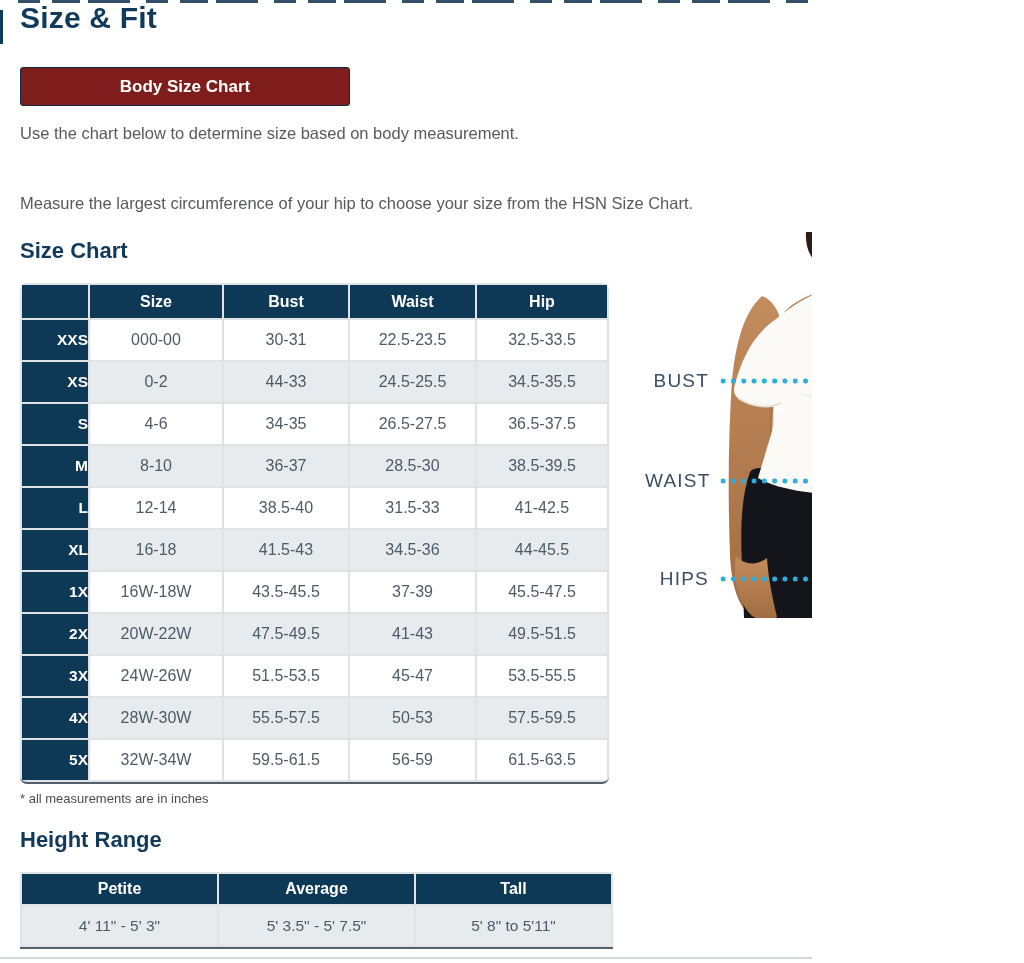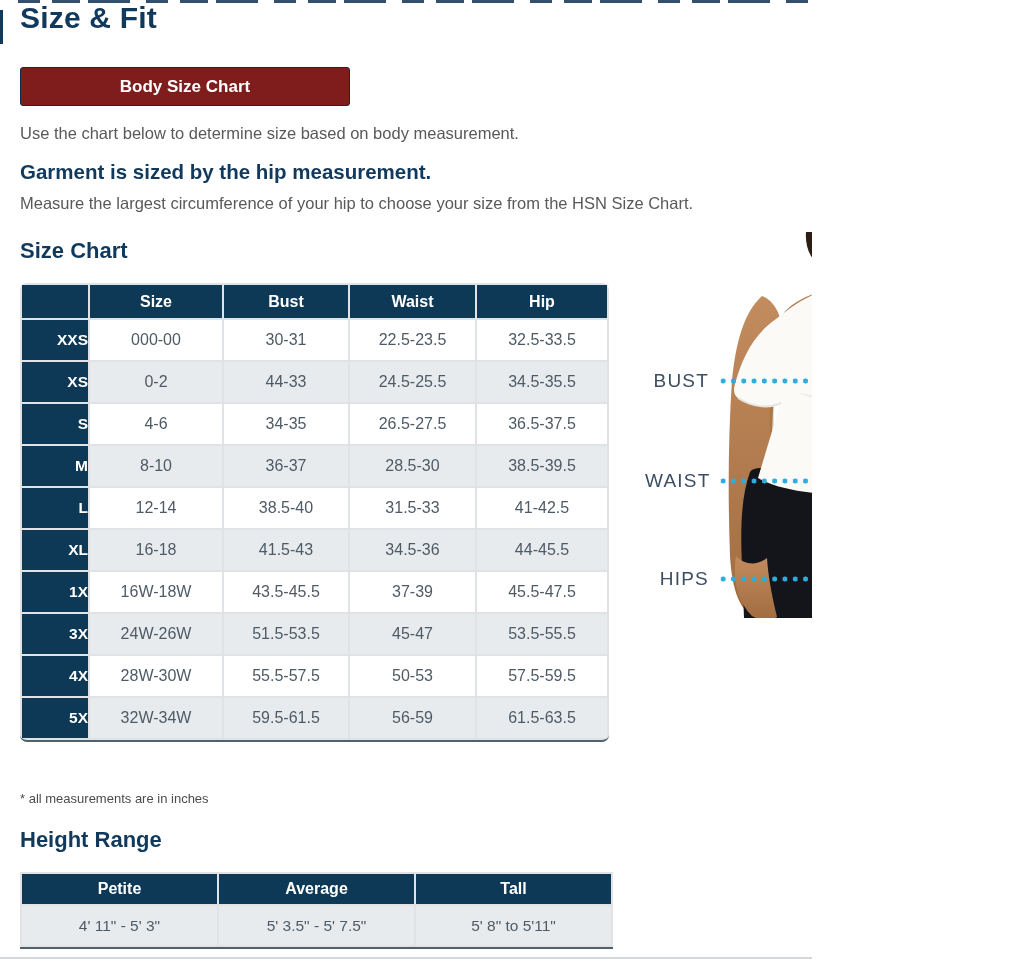--- a/index.html
+++ b/index.html
@@ -57,21 +57,20 @@
 <div id="page">
   <div class="top-clip"></div>
   <div class="left-sliver"></div>
 
   <div class="h1">Size &amp; Fit</div>
 
   <button class="btn">Body Size Chart</button>
 
   <div class="intro">Use the chart below to determine size based on body measurement.</div>
 
-  <div class="h2">Garment is sized by the hip measurement.</div>
   <div class="p2">Measure the largest circumference of your hip to choose your size from the HSN Size Chart.</div>
 
   <div class="h3a">Size Chart</div>
 
   <div class="size-table-wrap">
     <table class="size">
       <colgroup>
         <col style="width:66px">
           <col style="width:132px">
           <col style="width:124px">
@@ -131,20 +130,27 @@
             <td>44-45.5</td>
           </tr>
           <tr>
             <th>1X</th>
             <td>16W-18W</td>
             <td>43.5-45.5</td>
             <td>37-39</td>
             <td>45.5-47.5</td>
           </tr>
           <tr>
+            <th>2X</th>
+            <td>20W-22W</td>
+            <td>47.5-49.5</td>
+            <td>41-43</td>
+            <td>49.5-51.5</td>
+          </tr>
+          <tr>
             <th>3X</th>
             <td>24W-26W</td>
             <td>51.5-53.5</td>
             <td>45-47</td>
             <td>53.5-55.5</td>
           </tr>
           <tr>
             <th>4X</th>
             <td>28W-30W</td>
             <td>55.5-57.5</td>

